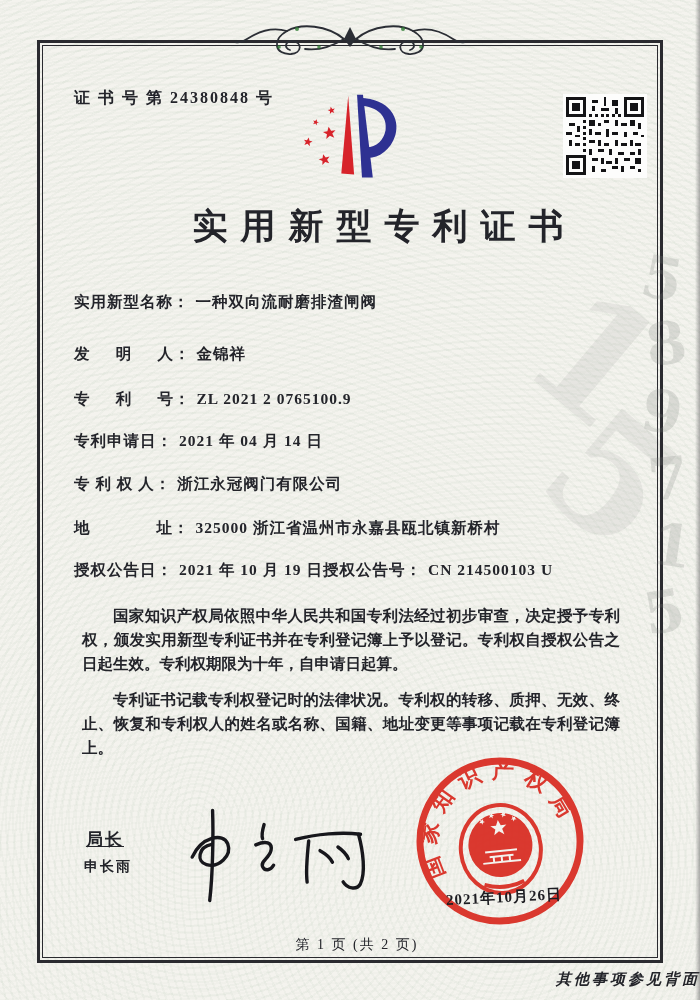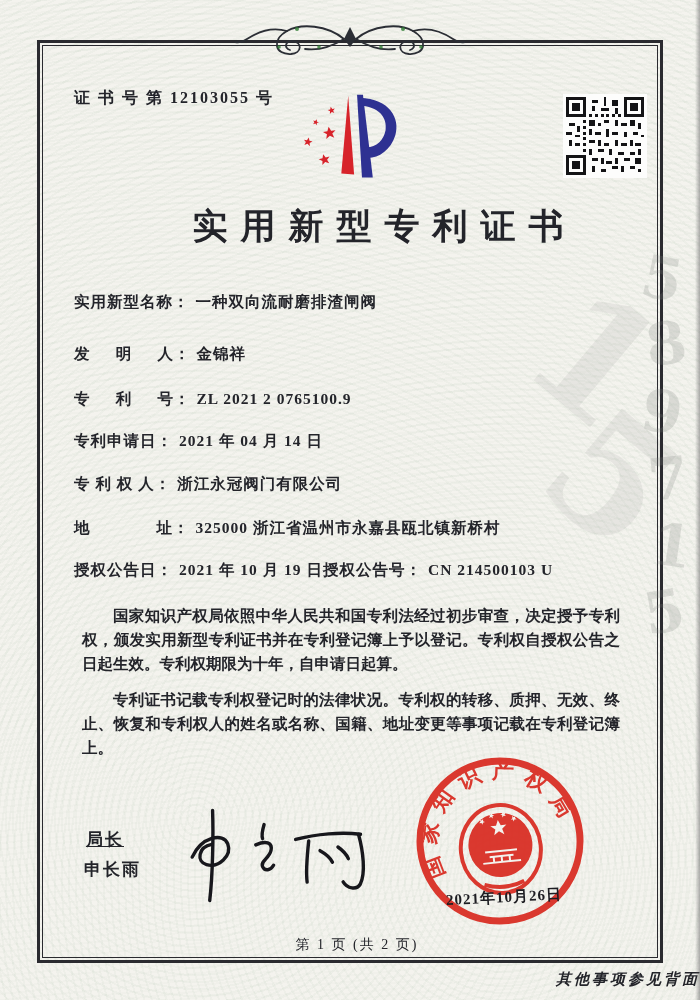--- a/index.html
+++ b/index.html
@@ -27,21 +27,21 @@
   .title{position:absolute;left:0;top:203px;width:100%;text-align:center;
          font-size:35px;font-weight:bold;letter-spacing:13px;text-indent:13px;padding-left:28px;}
   .frow{position:absolute;left:74px;font-size:15.5px;font-weight:bold;white-space:nowrap;}
   .flabel{letter-spacing:1px;}
   .fvalue{margin-left:6px;letter-spacing:1px;}
   .grant2{position:absolute;left:249px;}
   .paras{position:absolute;left:70px;top:592px;width:562px;
          font-size:15.5px;font-weight:bold;line-height:24px;text-align:justify;}
   .paras p{margin:12px;text-indent:2em;}
   .sig-title{position:absolute;left:86px;top:828px;font-size:17px;font-weight:bold;letter-spacing:2px;font-family:"Liberation Sans","DejaVu Sans",sans-serif;text-decoration:underline;}
-  .sig-name{position:absolute;left:84px;top:858px;font-size:17px;font-weight:bold;letter-spacing:2px;font-family:"Liberation Sans","DejaVu Sans",sans-serif;}
+  .sig-name{position:absolute;left:84px;top:858px;font-size:14px;font-weight:bold;letter-spacing:2px;font-family:"Liberation Sans","DejaVu Sans",sans-serif;}
   .signature{position:absolute;left:162px;top:792px;width:238px;height:116px;transform:rotate(-2deg);}
   .seal{position:absolute;left:405px;top:746px;width:190px;height:190px;
         transform:rotate(-6deg);opacity:0.93;}
   .seal-date{position:absolute;left:424px;top:888px;width:160px;text-align:center;
         font-size:15px;font-weight:bold;letter-spacing:1px;transform:rotate(-3deg);color:#1d1d22;}
   .pageinfo{position:absolute;left:0;top:936px;width:100%;text-align:center;
         font-size:14px;font-weight:normal;letter-spacing:2px;padding-left:7px;}
   .backnote{position:absolute;left:0;top:970px;width:100%;text-align:right;
         font-size:15px;font-weight:bold;font-style:italic;letter-spacing:3px;}
   .wm{position:absolute;color:rgba(128,131,126,0.22);font-weight:bold;
@@ -79,21 +79,21 @@
     <g fill="#2e7d32" opacity="0.8">
       <circle cx="62" cy="12" r="2"></circle>
         <circle cx="84" cy="30" r="1.8"></circle>
         <circle cx="44" cy="30" r="1.8"></circle>
       <circle cx="168" cy="12" r="2"></circle>
         <circle cx="146" cy="30" r="1.8"></circle>
         <circle cx="186" cy="30" r="1.8"></circle>
     </g>
   </svg>
 
-  <div class="certno">证 书 号 第 12103055 号</div>
+  <div class="certno">证 书 号 第 24380848 号</div>
 
   <svg class="logo" viewBox="0 0 160 120">
     <g fill="#d7232a">
       <use href="#st" transform="translate(51,29) scale(0.38) rotate(-12)"></use>
       <use href="#st" transform="translate(35,41) scale(0.32) rotate(18)"></use>
       <use href="#st" transform="translate(49,52) scale(0.66) rotate(-8)"></use>
       <use href="#st" transform="translate(27,61) scale(0.46) rotate(12)"></use>
       <use href="#st" transform="translate(44,79) scale(0.58) rotate(-15)"></use>
     </g>
     <polygon points="68,14 61,93 74,94" fill="#d7232a"></polygon>

